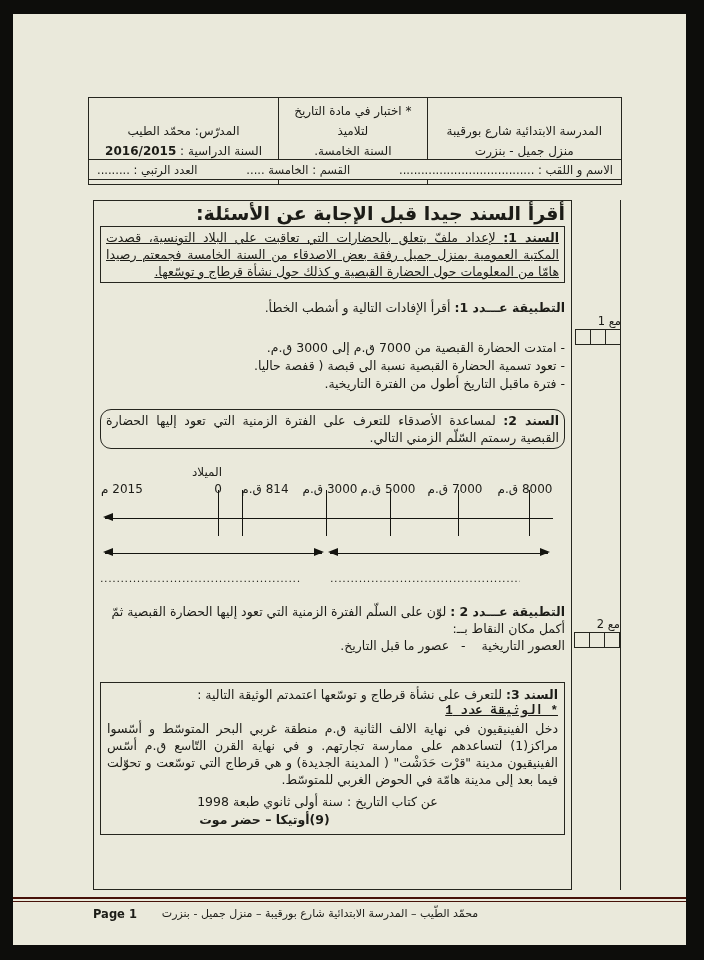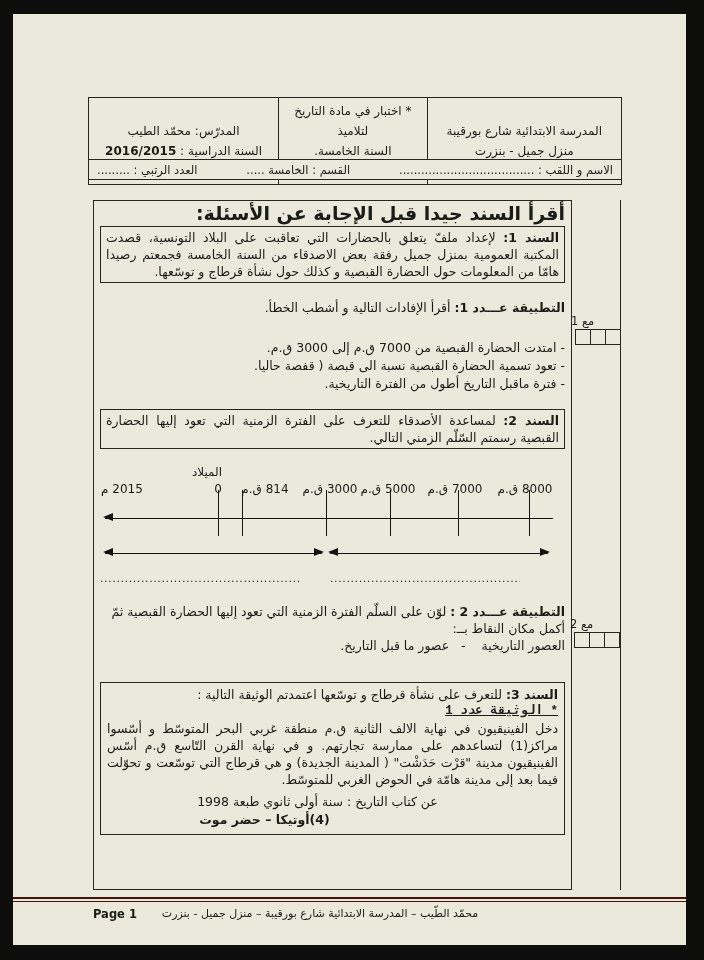--- a/index.html
+++ b/index.html
@@ -16,25 +16,25 @@
            box-sizing:border-box;direction:rtl;display:flex;align-items:center;justify-content:space-between;
            font-size:11.5px;padding:0 8px;background:#eae9db;}
 
   
   .content-box{position:absolute;left:80px;top:186px;width:479px;height:690px;border:1.5px solid #26261f;
                box-sizing:border-box;padding:3px 6px;direction:rtl;font-size:12.5px;line-height:17px;}
   .margin-rule{position:absolute;left:607px;top:186px;height:690px;width:0;border-left:1.5px solid #26261f;}
   .b{font-weight:bold;}
   .heading{font-weight:bold;font-size:19px;margin-top:1px;}
   .inner-box{border:1.3px solid #26261f;padding:2px 5px;text-align:justify;}
-  .box1{margin-top:4px;}
+  .box1{margin-top:4px;text-decoration:underline;}
   .ex-title{margin-top:16px;}
   .statements{margin-top:23px;}
   .statements div{margin-bottom:1px;}
-  .box2{margin-top:17px;}
+  .box2{margin-top:17px;border-radius:11px;}
 
   
   .timeline{position:relative;height:126px;margin-top:15px;direction:ltr;}
   .tl-milestone{position:absolute;top:0;left:107px;transform:translateX(-50%);font-size:12px;white-space:nowrap;}
   .tl-label{position:absolute;top:17px;transform:translateX(-50%);font-size:12px;white-space:nowrap;direction:rtl;}
   .tl-tick{position:absolute;top:26px;height:46px;width:0;border-left:1.5px solid #14140f;}
   .tl-line{position:absolute;top:54px;left:5px;width:448px;height:0;border-top:1.7px solid #14140f;}
   .ah-l::before{content:"";position:absolute;left:-2px;top:-6px;width:0;height:0;
      border-top:4.5px solid transparent;border-bottom:4.5px solid transparent;border-right:10px solid #14140f;}
   .ah-r::after{content:"";position:absolute;right:-2px;top:-6px;width:0;height:0;
@@ -45,21 +45,21 @@
 
   .ex2{margin-top:13px;}
   .opts{white-space:pre-wrap;}
 
   .box3{margin-top:28px;padding:3px 6px 6px 6px;}
   .doc-title{font-weight:bold;text-decoration:underline;font-family:Liberation Mono, monospace;}
   .src-line{text-align:center;transform:translateX(-15px);margin-top:5px;}
   .footnote{text-align:center;font-weight:bold;transform:translateX(-68px);margin-top:1px;}
 
   
-  .mark{position:absolute;width:50px;font-size:11.5px;direction:rtl;text-align:left;}
+  .mark{position:absolute;width:50px;font-size:11.5px;direction:rtl;text-align:right;}
   .score-boxes{display:flex;margin-top:1px;}
   .score-box{width:14px;height:14px;border:1.2px solid #26261f;margin-left:-1.2px;background:transparent;}
 
   
   .footer-rule{position:absolute;left:0;top:883px;width:673px;height:2px;
                border-top:2.5px solid #471209;border-bottom:1.5px solid #471209;}
   .footer-center{position:absolute;left:0;top:893px;width:614px;text-align:center;font-size:11px;direction:rtl;}
   .page-num{position:absolute;left:80px;top:893px;font-size:11.5px;font-weight:bold;direction:ltr;}
 </style>
 </head>
@@ -141,21 +141,21 @@
         <div class="opts">العصور التاريخية    -   عصور ما قبل التاريخ.</div>
       </div>
 
       <div class="inner-box box3">
         <div>
           <span class="b">السند 3:</span><span> للتعرف على نشأة قرطاج و توسّعها اعتمدتم الوثيقة التالية :</span>
         </div>
         <div class="doc-title">* الوثيقة عدد 1</div>
         <div>دخل الفينيقيون في نهاية الالف الثانية ق.م منطقة غربي البحر المتوسّط و أسّسوا مراكز(1) لتساعدهم على ممارسة تجارتهم. و في نهاية القرن التّاسع ق.م أسّس الفينيقيون مدينة "قرْت حَدَشْت" ( المدينة الجديدة) و هي قرطاج التي توسّعت و تحوّلت فيما بعد إلى مدينة هامّة في الحوض الغربي للمتوسّط.</div>
         <div class="src-line">عن كتاب التاريخ : سنة أولى ثانوي طبعة 1998</div>
-        <div class="footnote">(4)أوتيكا – حضر موت</div>
+        <div class="footnote">(9)أوتيكا – حضر موت</div>
       </div>
     </div>
 
     <div class="margin-rule"></div>
 
     <div class="mark" style="left:558px;top:300px">
       <span>مع 1</span>
       <div class="score-boxes">
         <span class="score-box"></span>
         <span class="score-box"></span>

